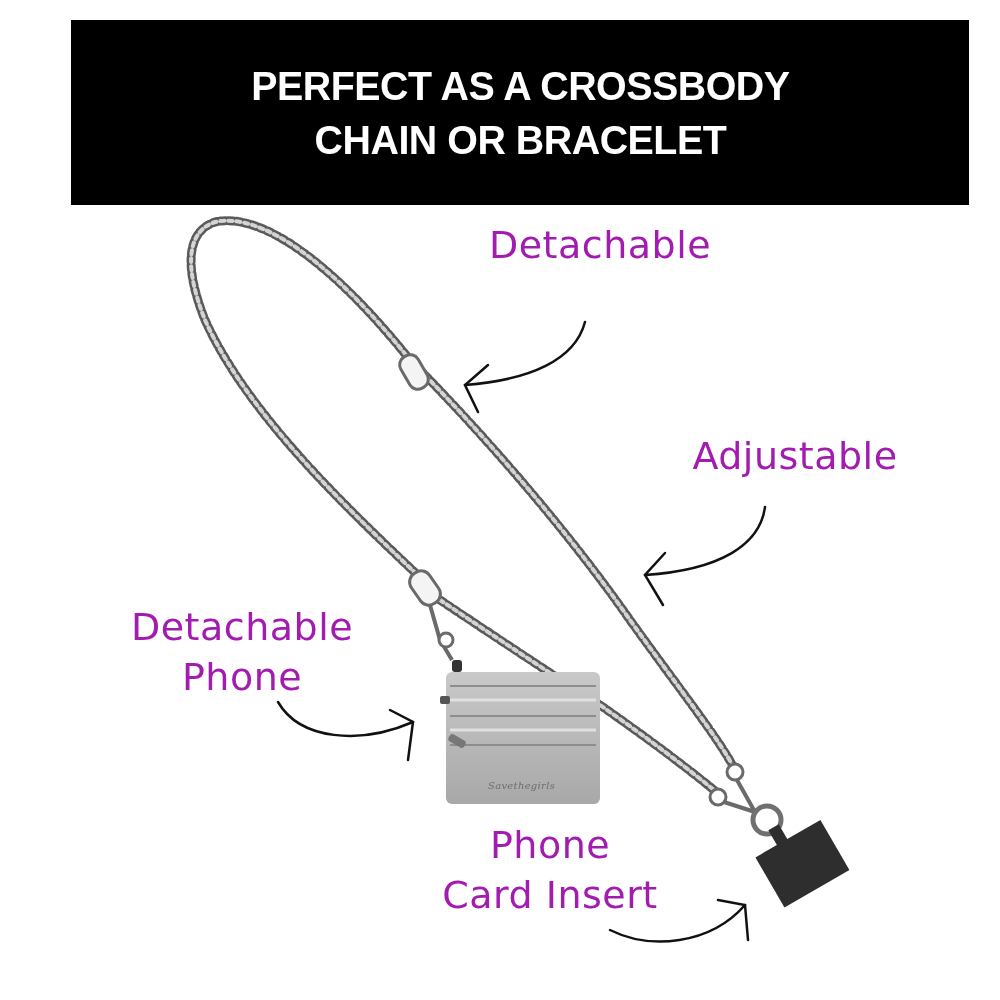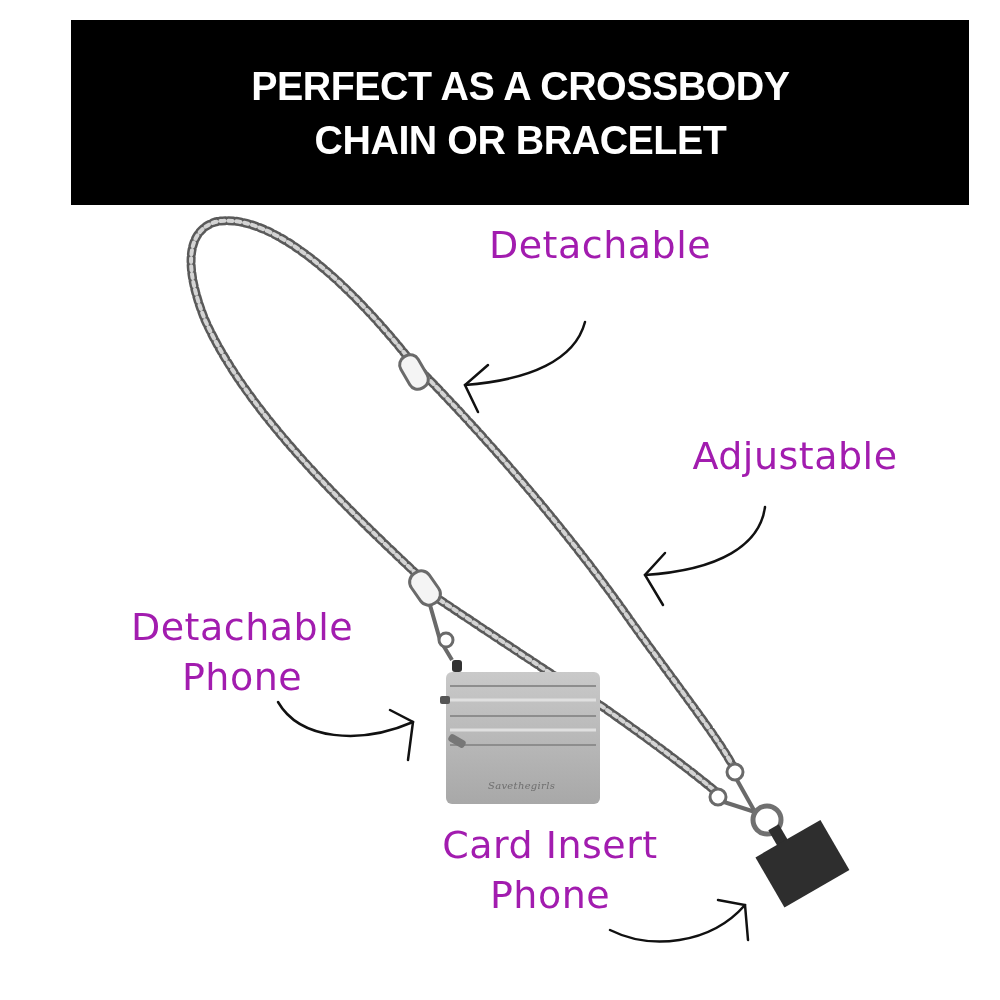--- a/index.html
+++ b/index.html
@@ -111,15 +111,15 @@
   <span>Detachable</span>
 </div>
 <div class="label lbl-strap">
   <span>Adjustable</span>
 </div>
 <div class="label lbl-pouch">
   <span>Detachable</span>
   <span>Phone</span>
 </div>
 <div class="label lbl-phone">
+  <span>Phone</span>
   <span>Card Insert</span>
-  <span>Phone</span>
 </div>
 
 </body></html>

